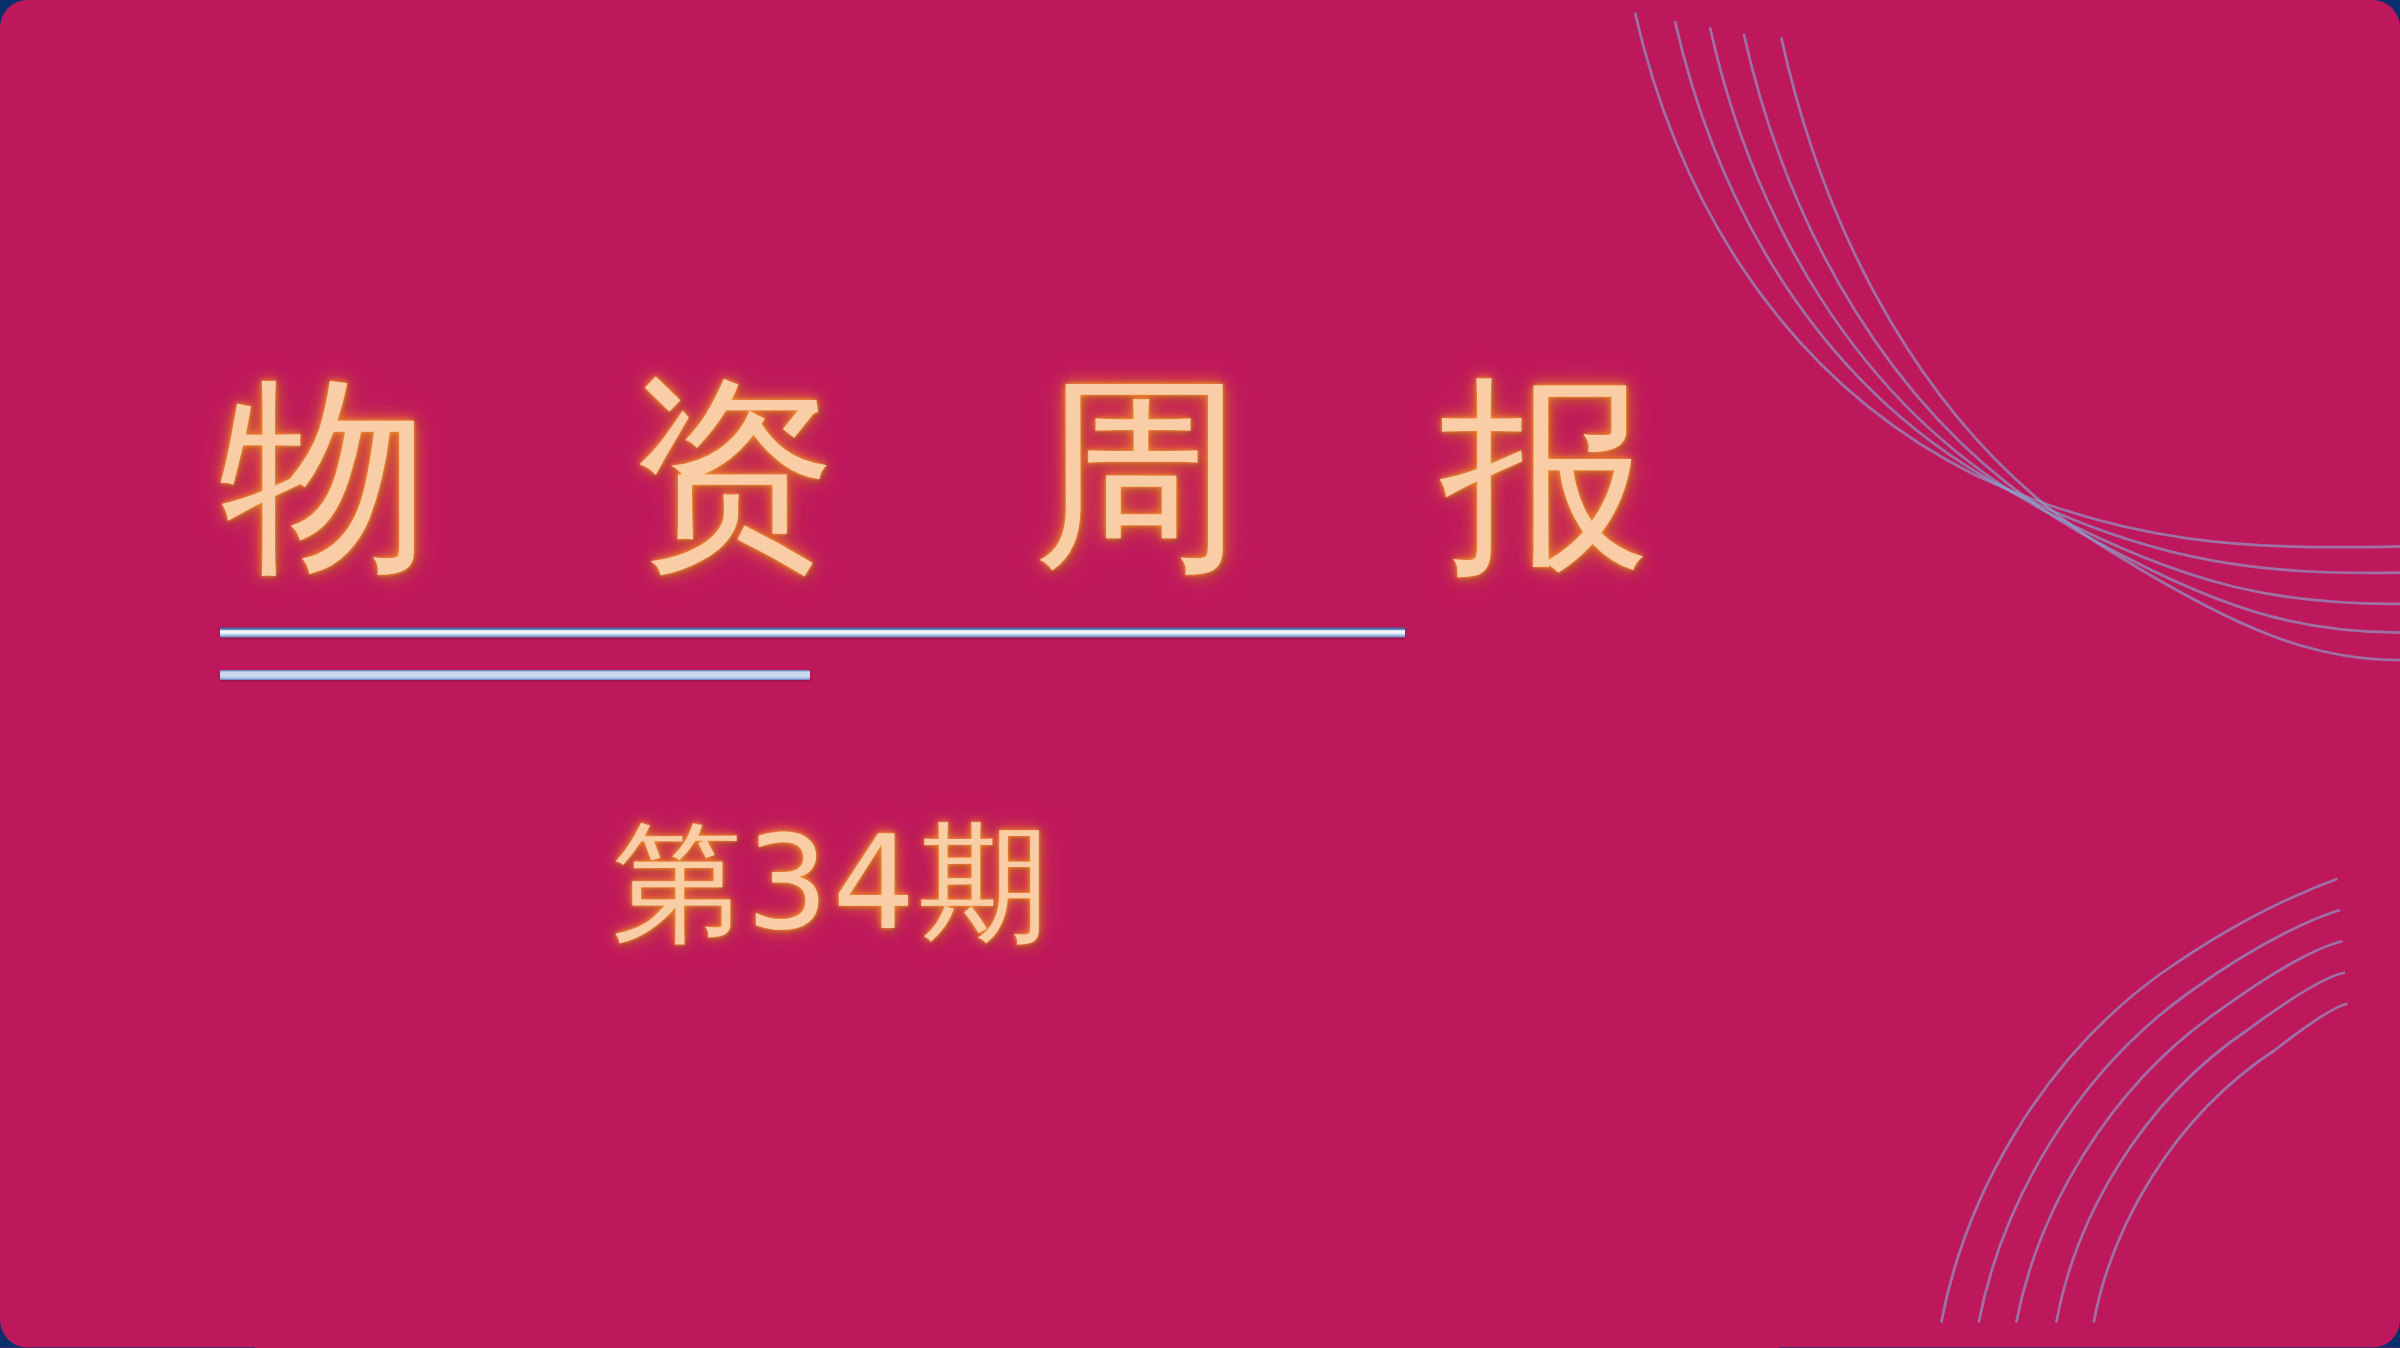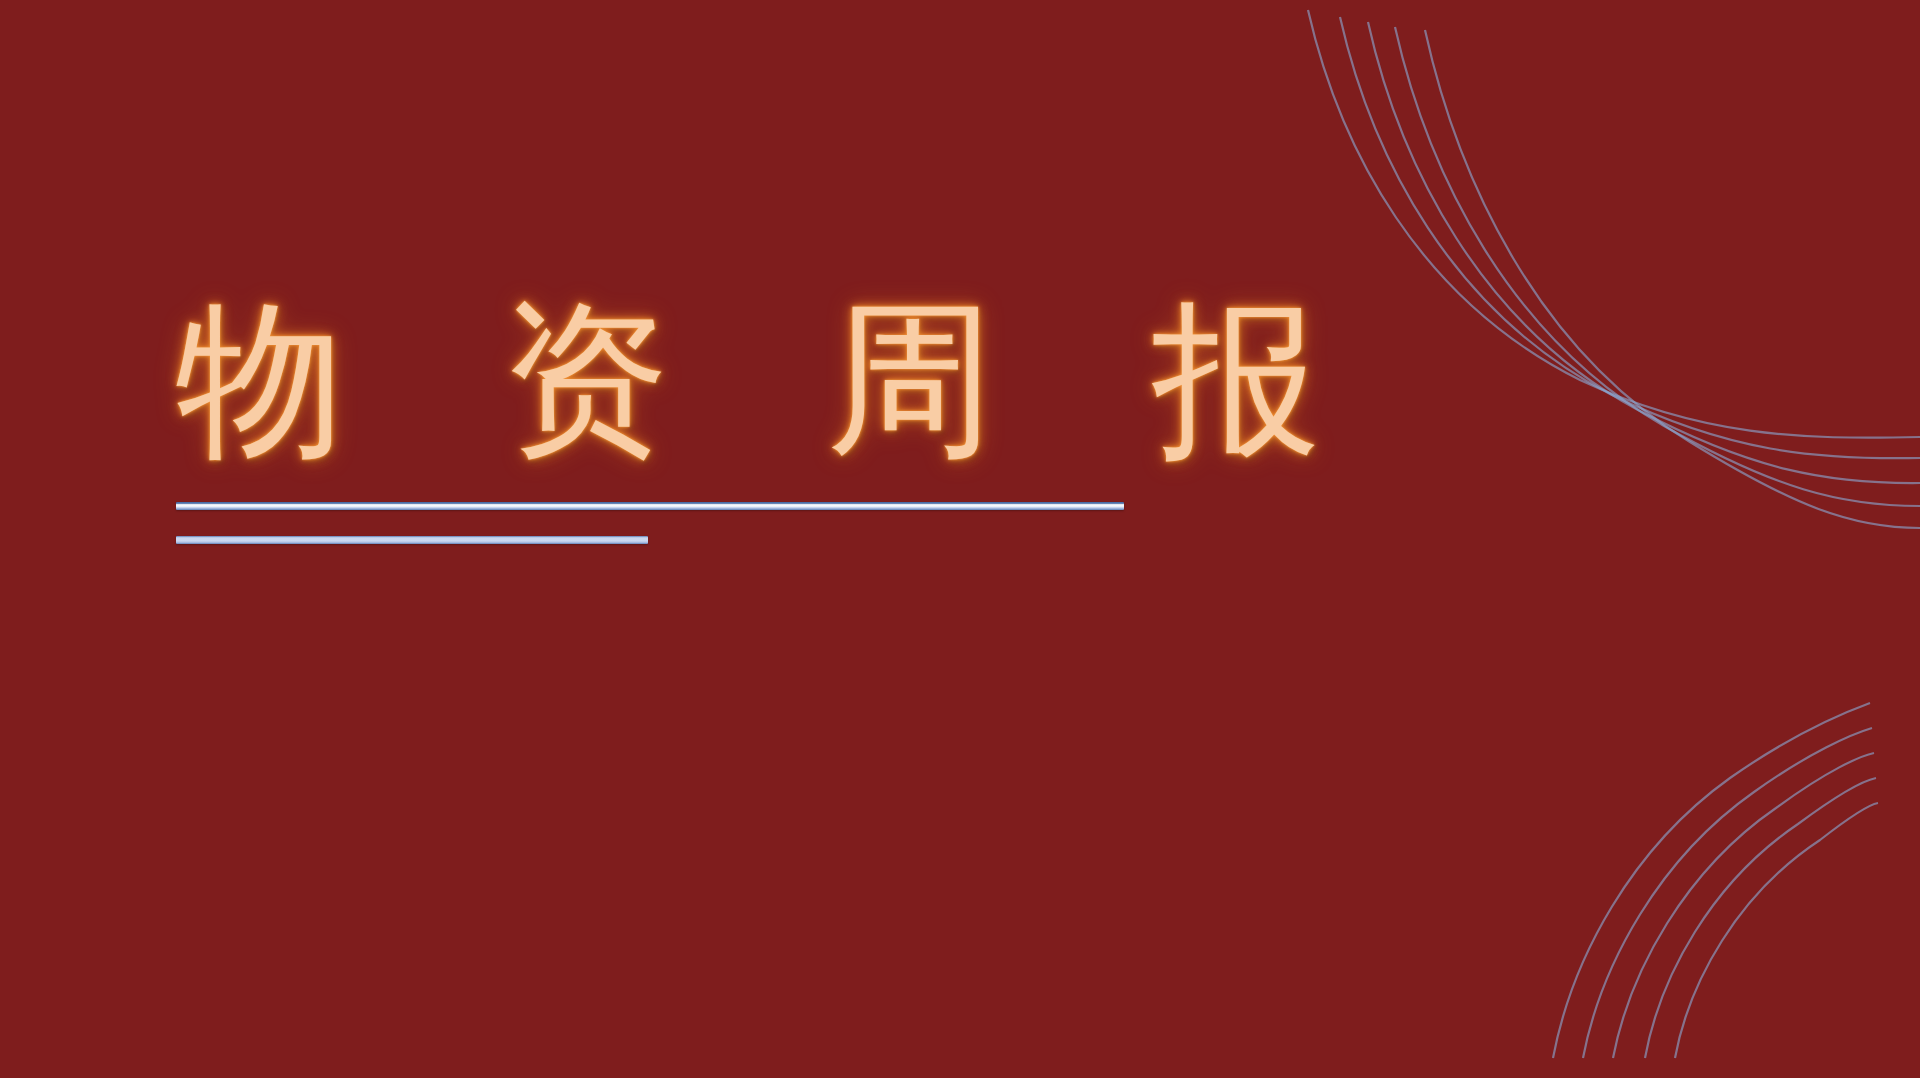--- a/index.html
+++ b/index.html
@@ -9,21 +9,22 @@
   }
   body {
     font-family: "DejaVu Sans", "Liberation Sans", sans-serif;
   }
 
   #slide {
     position: relative;
     width: 1920px;
     height: 1078px;
     overflow: hidden;
-    background: #7f1d1d;
+    background: #be185d;
+    border-radius: 22px;
   }
 
   
   #deco-top-right,
   #deco-bottom-right {
     position: absolute;
     pointer-events: none;
   }
   #deco-top-right {
     top: 0;
@@ -162,14 +163,17 @@
 
   <div id="title-block">
     <h1 id="page-title">物 资 周 报</h1>
   </div>
 
   <div id="title-rules">
     <div class="rule rule-long"></div>
     <div class="rule rule-short"></div>
   </div>
 
+  <div id="subtitle-block">
+    <div id="page-subtitle">第34期</div>
+  </div>
 
 </div>
 
 </body></html>

